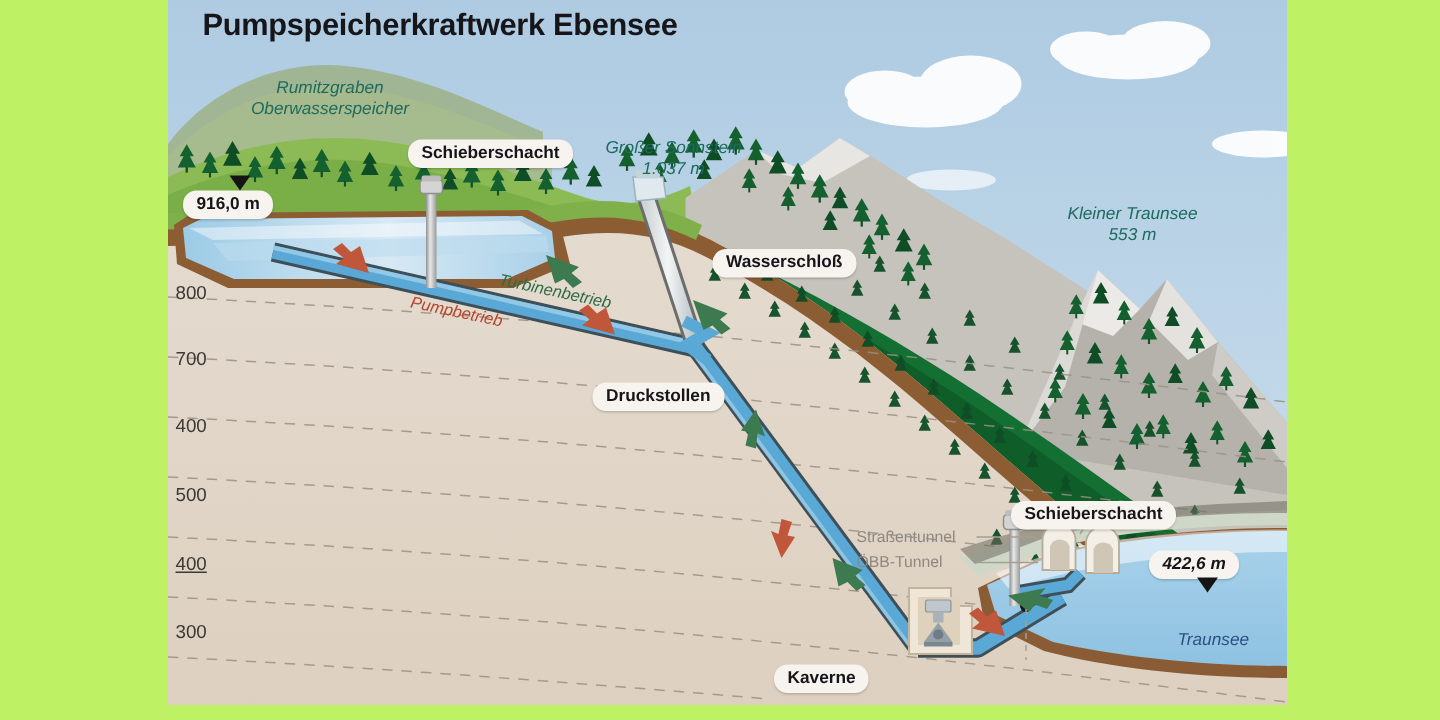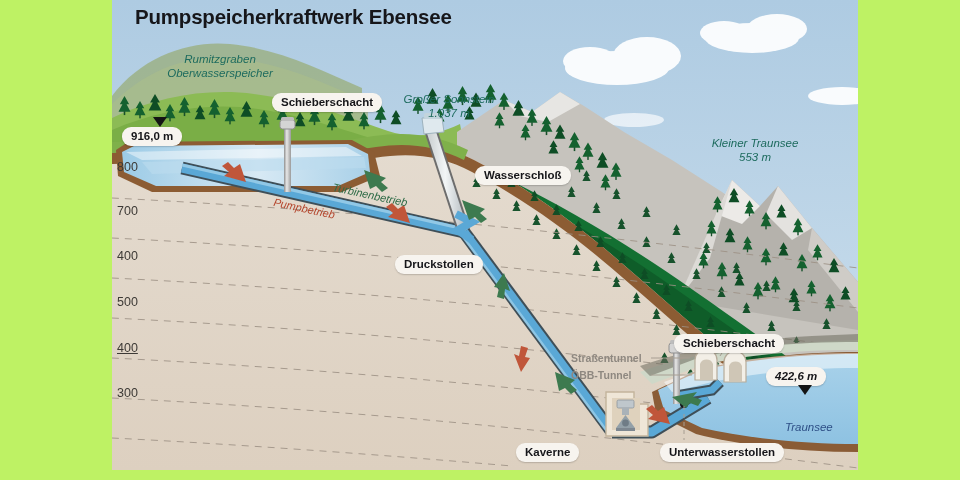--- a/index.html
+++ b/index.html
@@ -19,29 +19,29 @@
   .callout{position:absolute;background:#f7f4ef;border-radius:9px;
            padding:3px 9px 4px 9px;font-size:11.5px;font-weight:bold;color:#16161a;
            white-space:nowrap;box-shadow:0 1px 1.5px rgba(0,0,0,.18);}
 
   
   .place{font-style:italic;font-size:11.5px;color:#1d6b5e;text-align:center;
          line-height:13.5px;}
   .place b{font-weight:normal;display:block;}
 
   
-  .axis{font-size:12.5px;color:#3d3a36;}
+  .axis{font-size:12.5px;color:#3d3a36;margin-top:28px;}
 
   
   .flowlbl{font-style:italic;font-size:11px;white-space:nowrap;}
   .turb{color:#2e6b46;}
   .pump{color:#b4452c;}
 
   
-  .grey{font-size:10.5px;color:#8e8880;font-weight:bold;}
+  .grey{font-size:10.5px;color:#8e8880;font-weight:normal;}
 
   
   .lake{font-style:italic;font-size:11.5px;color:#2e4f86;text-align:center;}
 </style>
 </head>
 <body>
 
 <div id="stage">
  <div id="art">
 
@@ -423,21 +423,20 @@
     <div style="position:absolute;left:32px;top:18px;width:0;height:0;
                 border-left:7px solid transparent;border-right:7px solid transparent;
                 border-top:10px solid #141414;"></div>
   </div>
 
   <div class="callout" style="left:160px;top:93px;">Schieberschacht</div>
   <div class="callout" style="left:363px;top:166px;">Wasserschloß</div>
   <div class="callout" style="left:283px;top:255px;">Druckstollen</div>
   <div class="callout" style="left:562px;top:334px;">Schieberschacht</div>
   <div class="callout" style="left:404px;top:443px;">Kaverne</div>
-  <div class="callout" style="left:548px;top:443px;">Unterwasserstollen</div>
 
   <div class="txt flowlbl turb" style="left:222px;top:181px;transform:rotate(12deg);transform-origin:left top;">Turbinenbetrieb</div>
   <div class="txt flowlbl pump" style="left:163px;top:196px;transform:rotate(12deg);transform-origin:left top;">Pumpbetrieb</div>
 
   <div class="txt grey" style="left:459px;top:352px;">Straßentunnel</div>
   <div class="txt grey" style="left:459px;top:369px;">ÖBB-Tunnel</div>
 
   <div class="txt lake" style="left:673px;top:421px;">Traunsee</div>
 
  </div>

